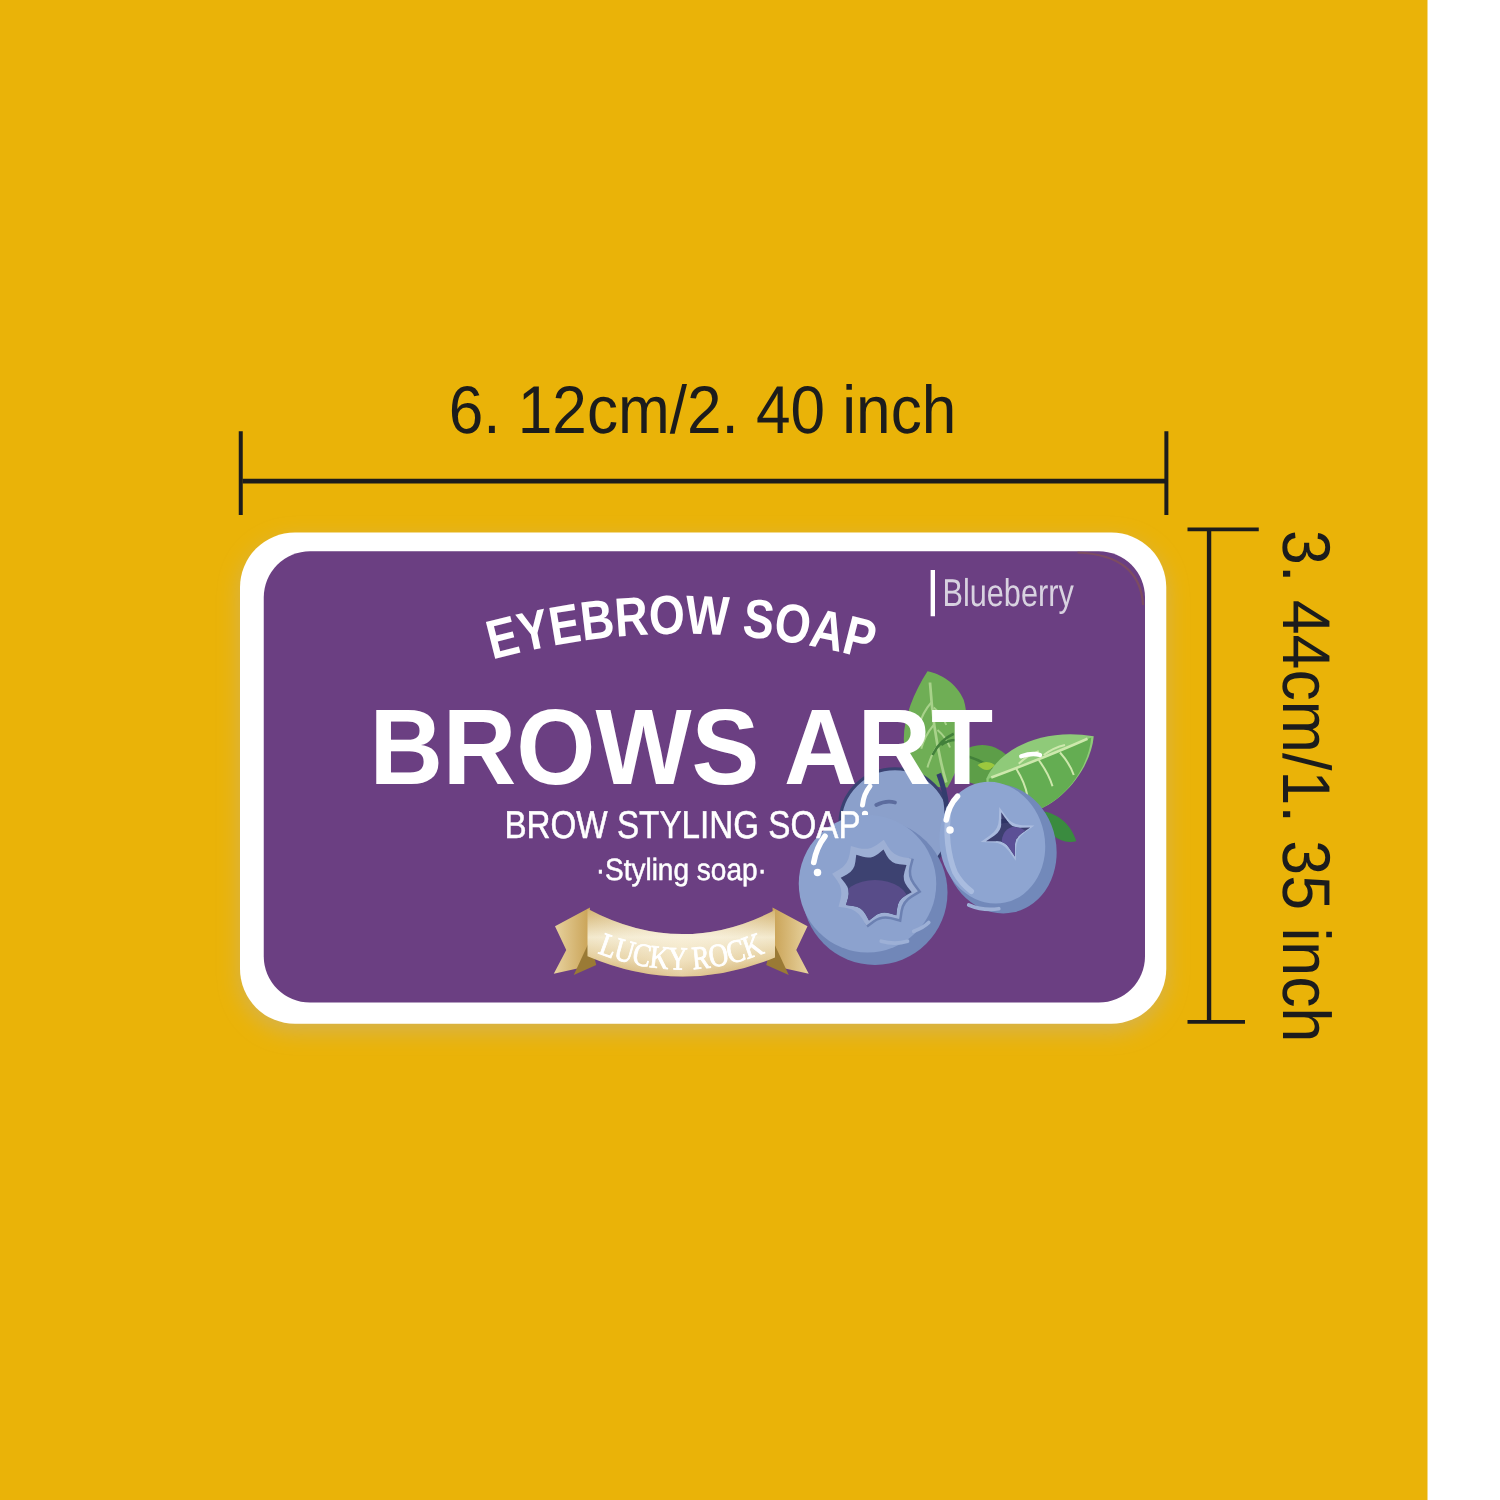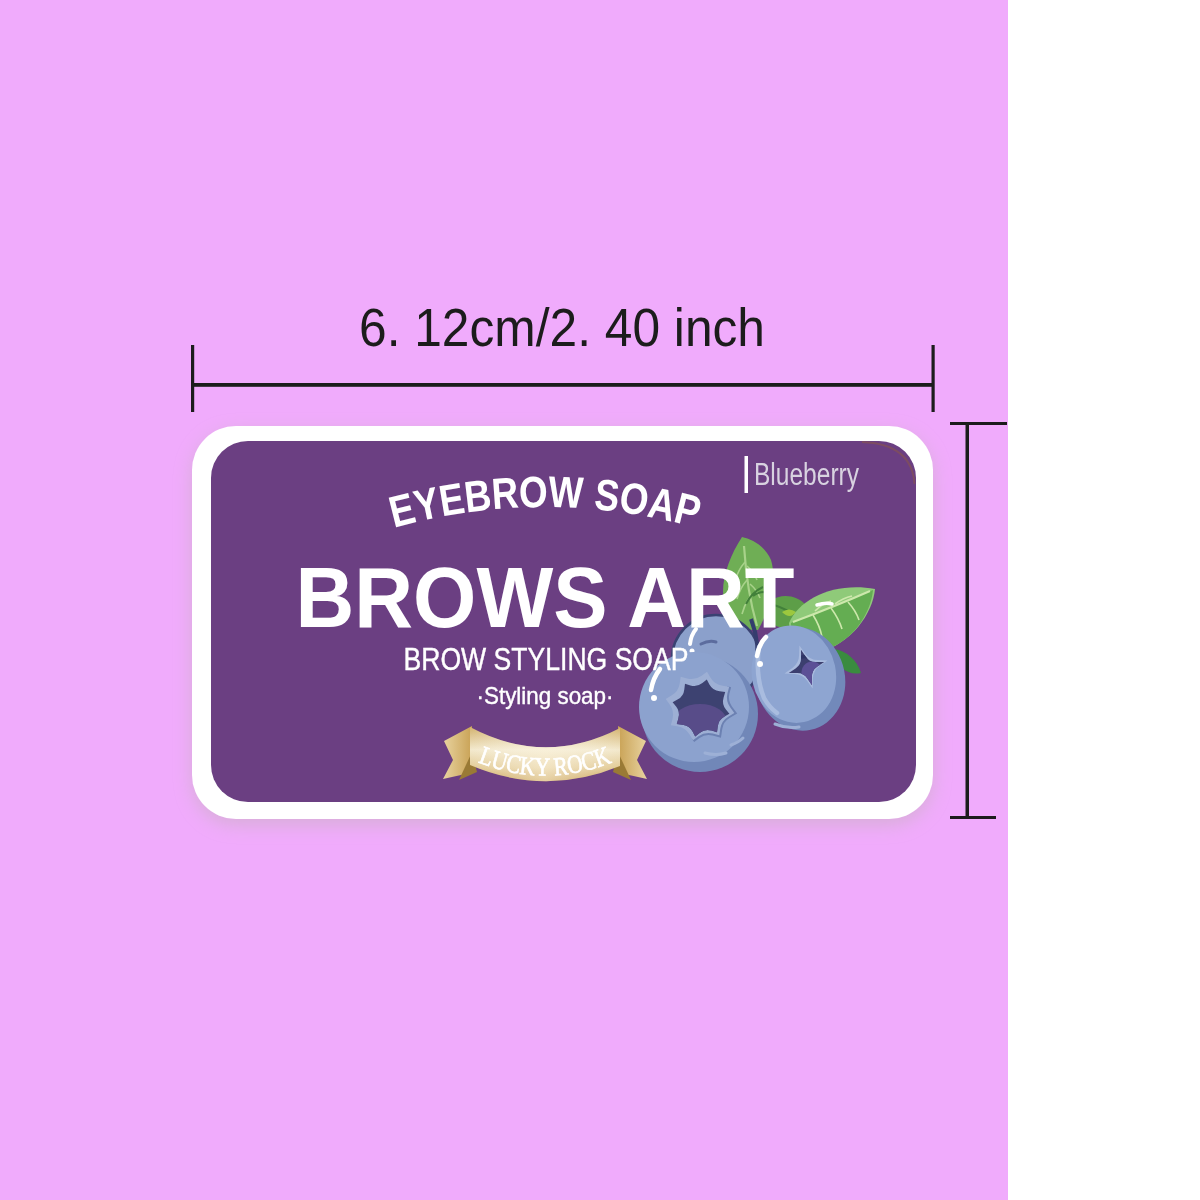--- a/index.html
+++ b/index.html
@@ -1,16 +1,16 @@
 <!DOCTYPE html>
 <html><head>
 <meta charset="utf-8">
 <style>
   html,body{margin:0;padding:0;background:#fff;}
-  .page{position:relative;width:1008px;height:1200px;background:#f0abfc;overflow:hidden;
+  .page{position:relative;width:1142px;height:1200px;background:#eab308;overflow:hidden;
         font-family:"Liberation Sans",sans-serif;}
   svg text{font-family:"Liberation Sans",sans-serif;}
 </style>
 </head>
 <body>
 <div class="page">
 <svg width="1200" height="1200" viewBox="0 0 1200 1200">
   <defs>
     <filter id="boxshadow" x="-10%" y="-10%" width="120%" height="130%">
       <feDropShadow dx="0" dy="6" stdDeviation="9" flood-color="#b9b2ac" flood-opacity="0.45"></feDropShadow>

